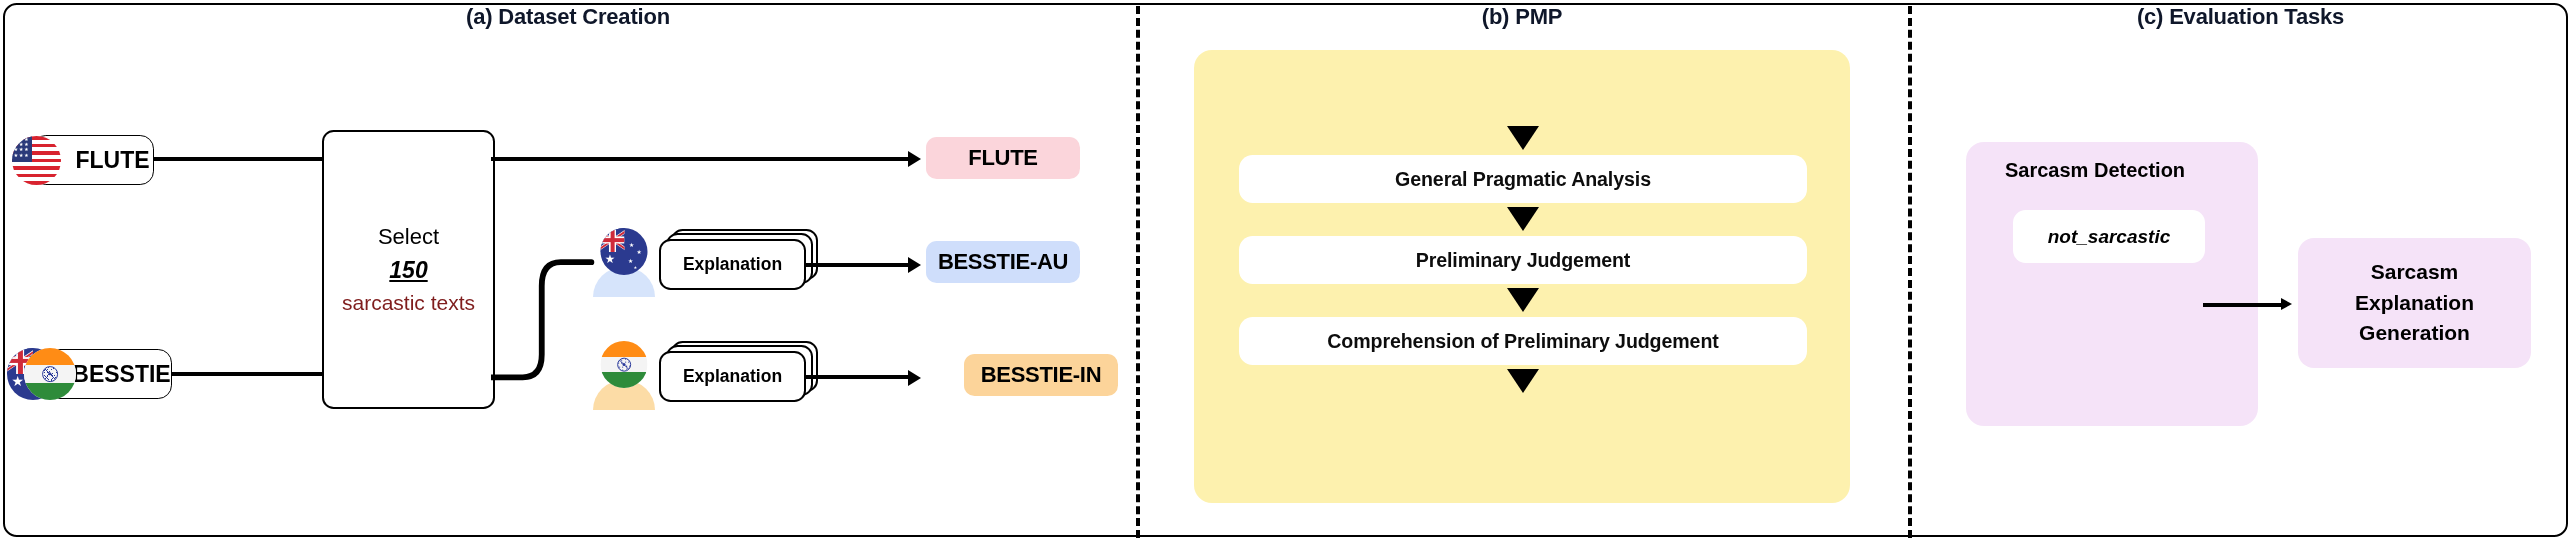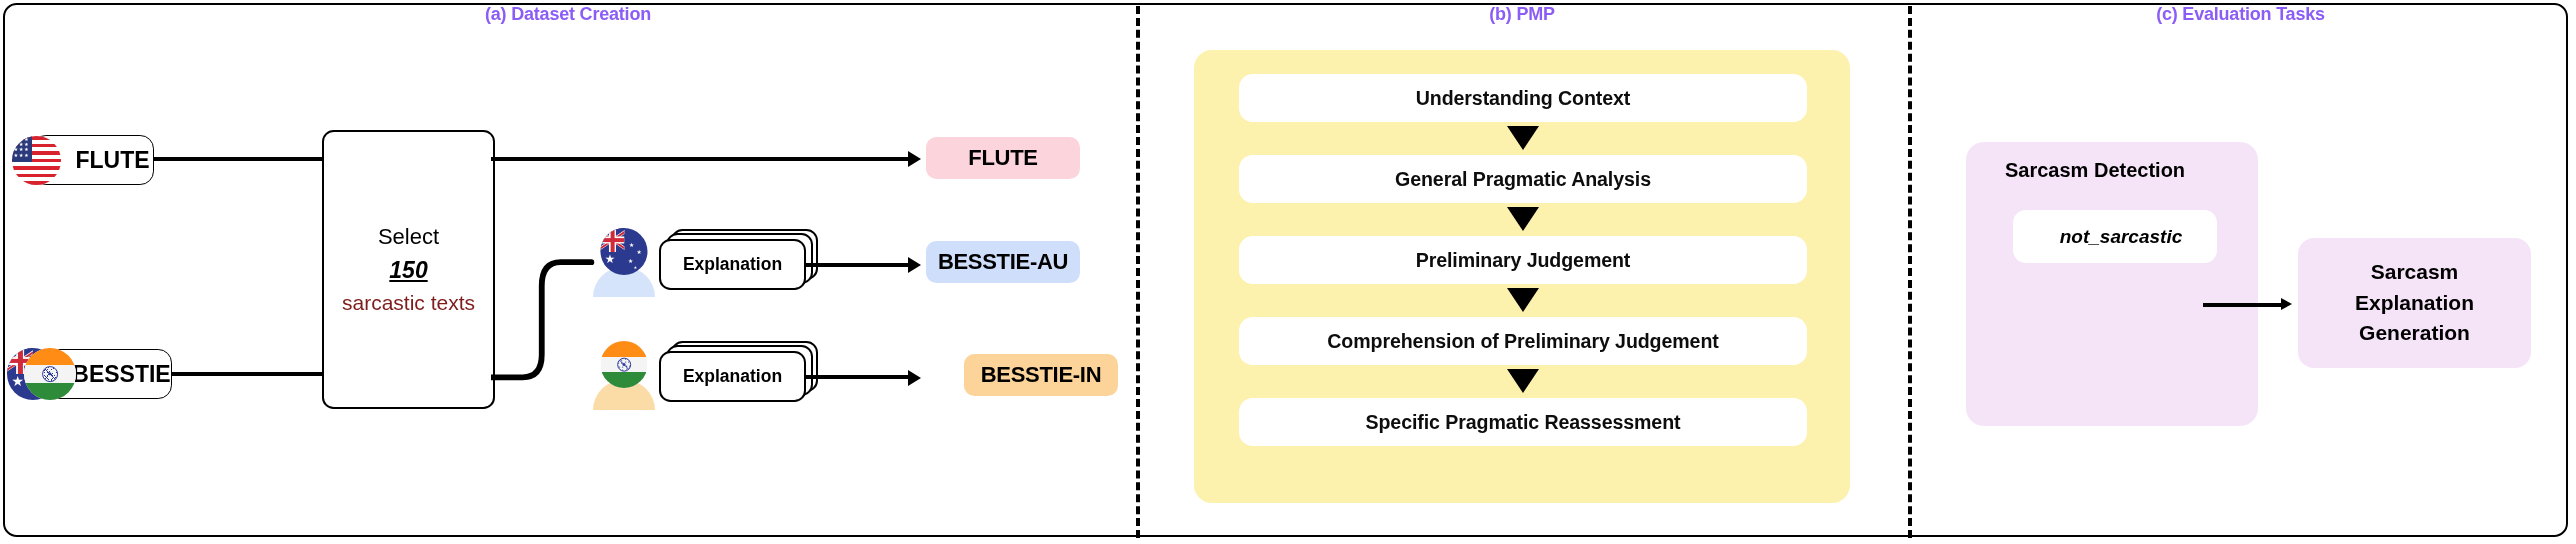--- a/index.html
+++ b/index.html
@@ -29,23 +29,23 @@
     position:absolute;
     top:6.4px;
     width:0;
     height:532px;
     border-left:4.8px dashed #000000;
   }
   
   .panel-title{
     position:absolute;
     text-align:center;
-    font-size:18px;
-    font-weight:bold;
-    color:#8b5cf6;
+    font-size:22px;
+    font-weight:bold;
+    color:#0f172a;
     letter-spacing:-0.2px;
     white-space:nowrap;
   }
   
   .rbox{
     position:absolute;
     box-sizing:border-box;
     display:flex;
     align-items:center;
     justify-content:center;
@@ -271,21 +271,20 @@
     background:#ffffff;
     border-radius:12.7px;
     display:flex;
     align-items:center;
     justify-content:center;
     font-size:19px;
     font-weight:bold;
     font-style:italic;
     color:#000;
     white-space:nowrap;
-    padding-left:12px;
   }
   .seg-panel{
     position:absolute;
     border-radius:16px;
     display:flex;
     flex-direction:column;
     align-items:center;
     justify-content:center;
     font-size:21px;
     font-weight:bold;
@@ -436,33 +435,31 @@
   </div>
   <div class="rbox chip" style="left:926px; top:241px; width:154px; height:42px; background:#cfdefb;">
     <span>BESSTIE-AU</span>
   </div>
   <div class="rbox chip" style="left:964px; top:354px; width:154px; height:42px; background:#fcd49a;">
     <span>BESSTIE-IN</span>
   </div>
 
   <div class="pmp-panel" style="left:1194px; top:50px; width:656px; height:453px; background:#fdf1ae;"></div>
 
-  <div class="pmp-step" style="left:1239px; top:74px; width:568px; height:48px;">Understanding Context</div>
   <div class="down-tri" style="left:1507px; top:126px;"></div>
 
   <div class="pmp-step" style="left:1239px; top:155px; width:568px; height:48px;">General Pragmatic Analysis</div>
   <div class="down-tri" style="left:1507px; top:207px;"></div>
 
   <div class="pmp-step" style="left:1239px; top:236px; width:568px; height:48px;">Preliminary Judgement</div>
   <div class="down-tri" style="left:1507px; top:288px;"></div>
 
   <div class="pmp-step" style="left:1239px; top:317px; width:568px; height:48px;">Comprehension of Preliminary Judgement</div>
   <div class="down-tri" style="left:1507px; top:369px;"></div>
 
-  <div class="pmp-step" style="left:1239px; top:398px; width:568px; height:48px;">Specific Pragmatic Reassessment</div>
 
   <div class="sd-panel" style="left:1966px; top:142px; width:292px; height:284px; background:#f5e3f8;"></div>
 
   <div class="sd-title" style="left:2005px; top:159px;">Sarcasm Detection</div>
 
   <div class="sd-label" style="left:2013px; top:210px; width:192px; height:53px;">not_sarcastic</div>
 
   <div class="hline" style="left:2203px; top:303px; width:79px; height:3.7px;"></div>
   <div class="arrowhead" style="left:2281px; top:298px; border-top-width:6.9px; border-bottom-width:6.9px; border-left-width:11.6px;"></div>
 

